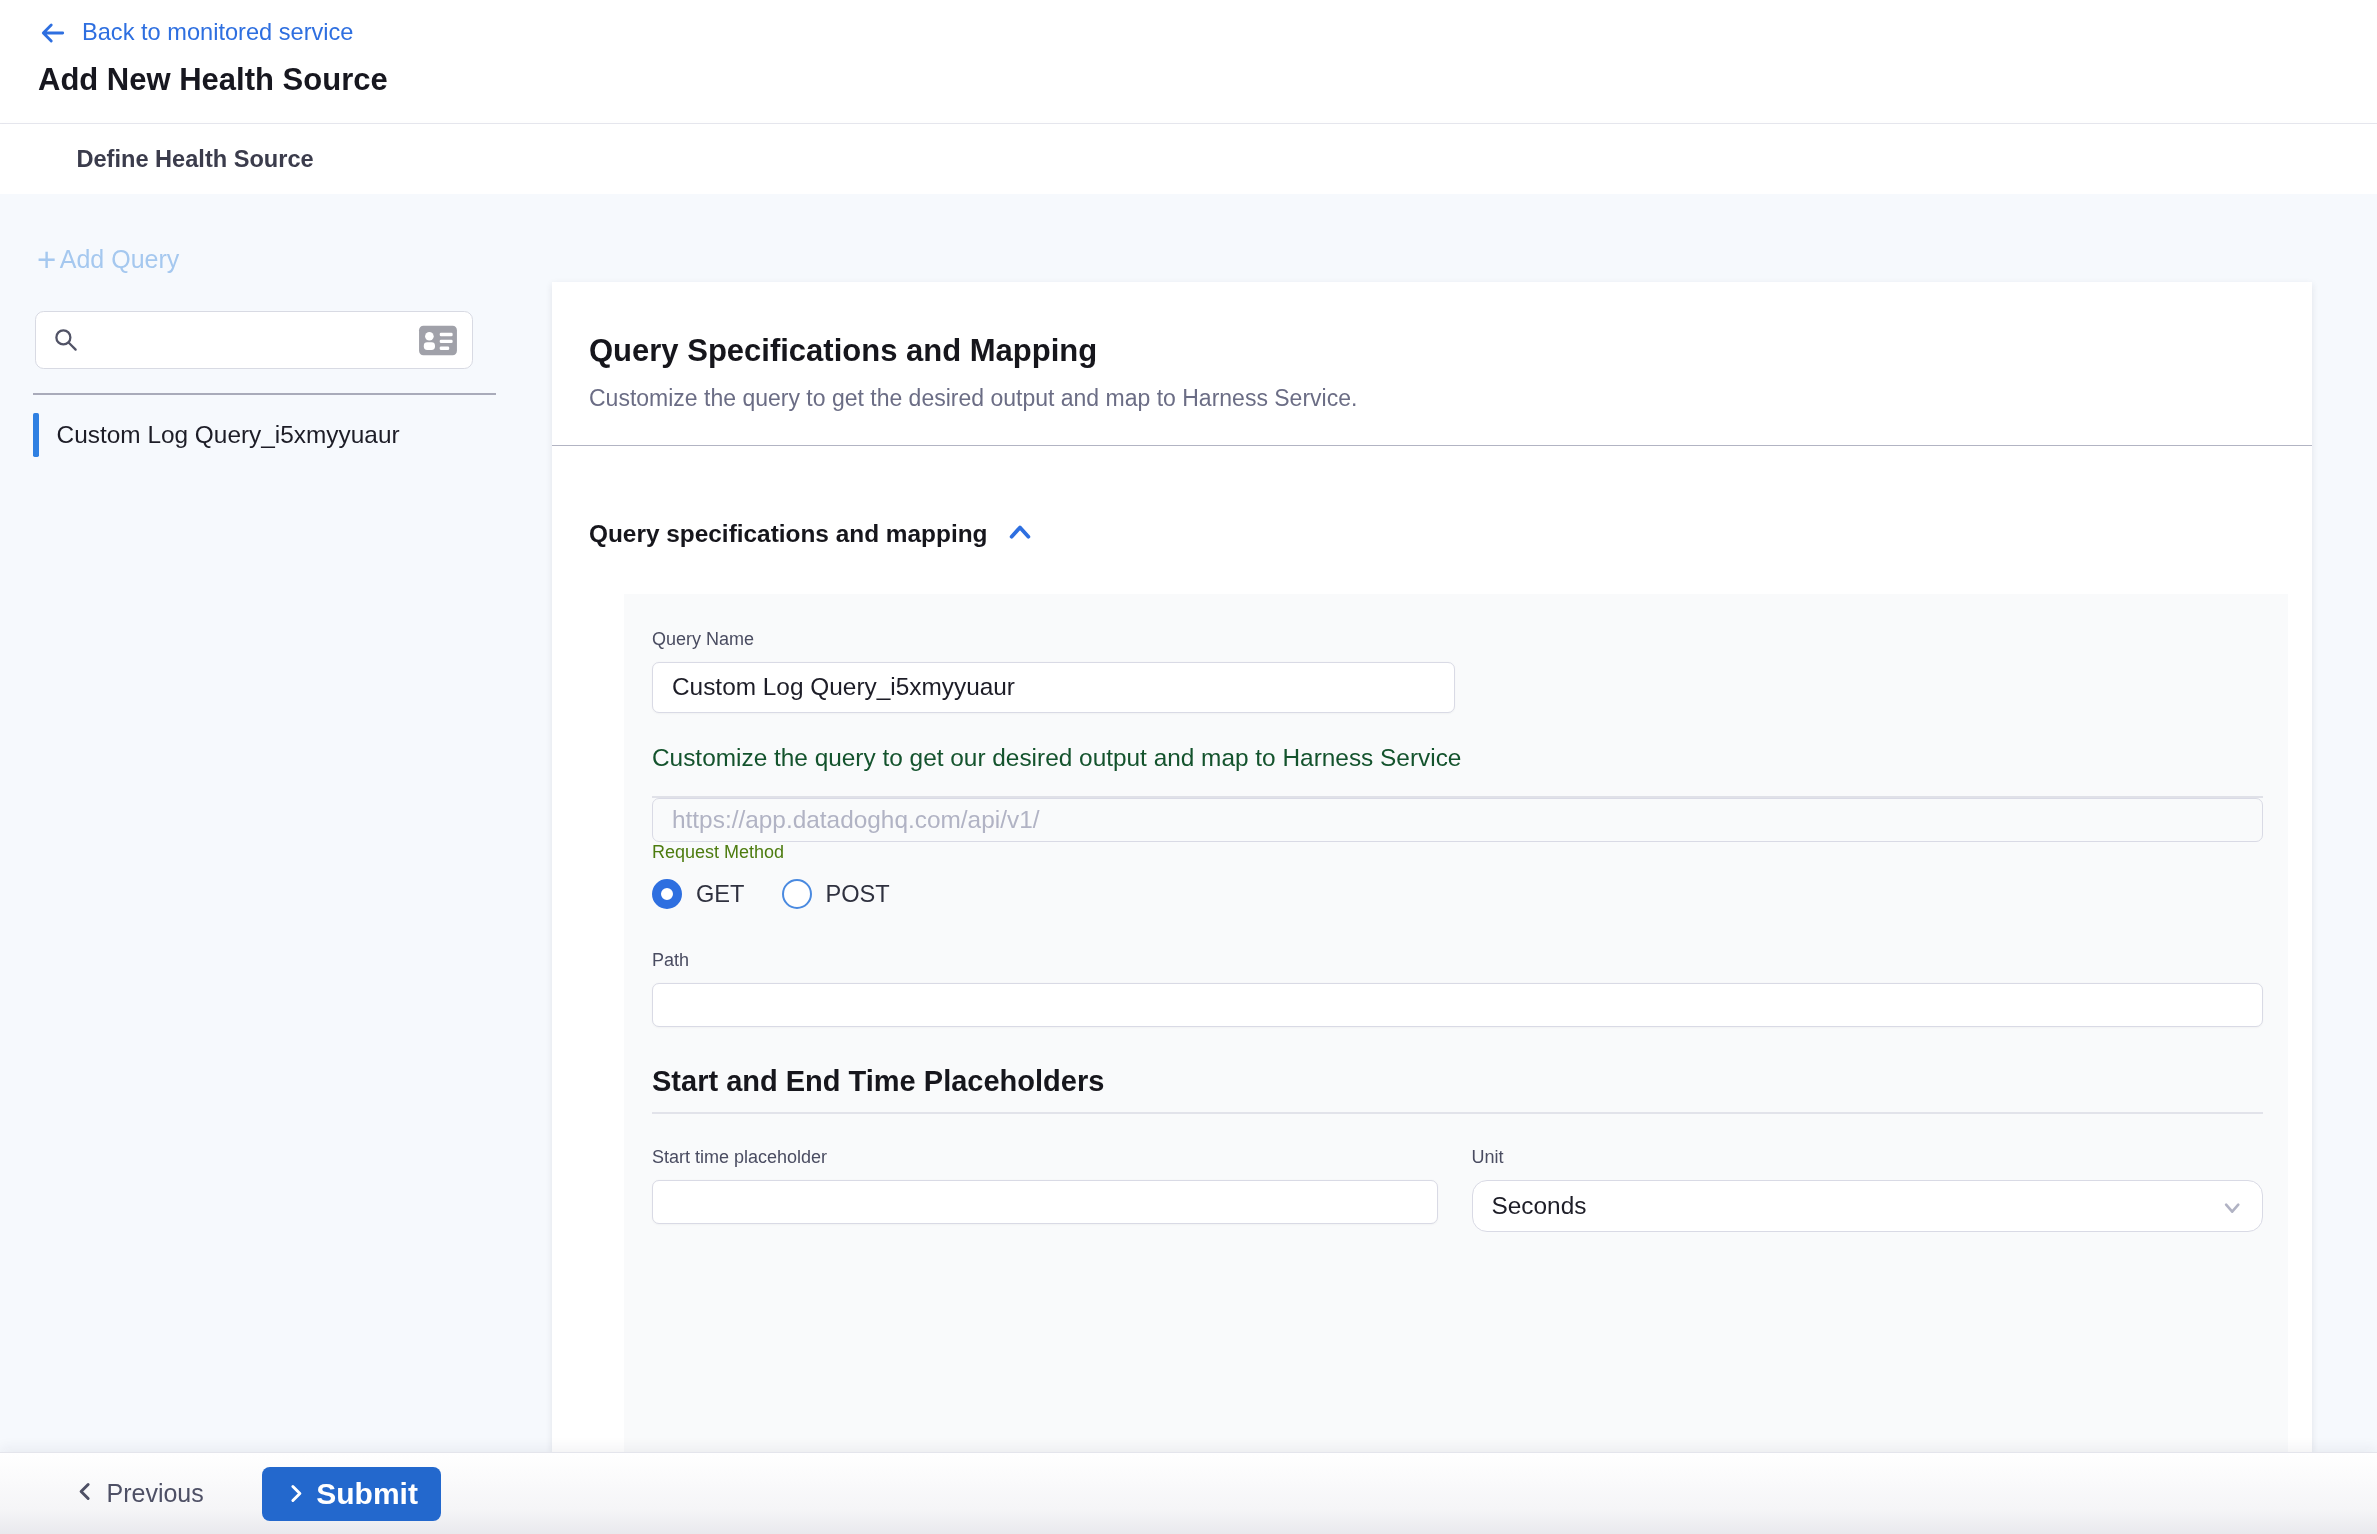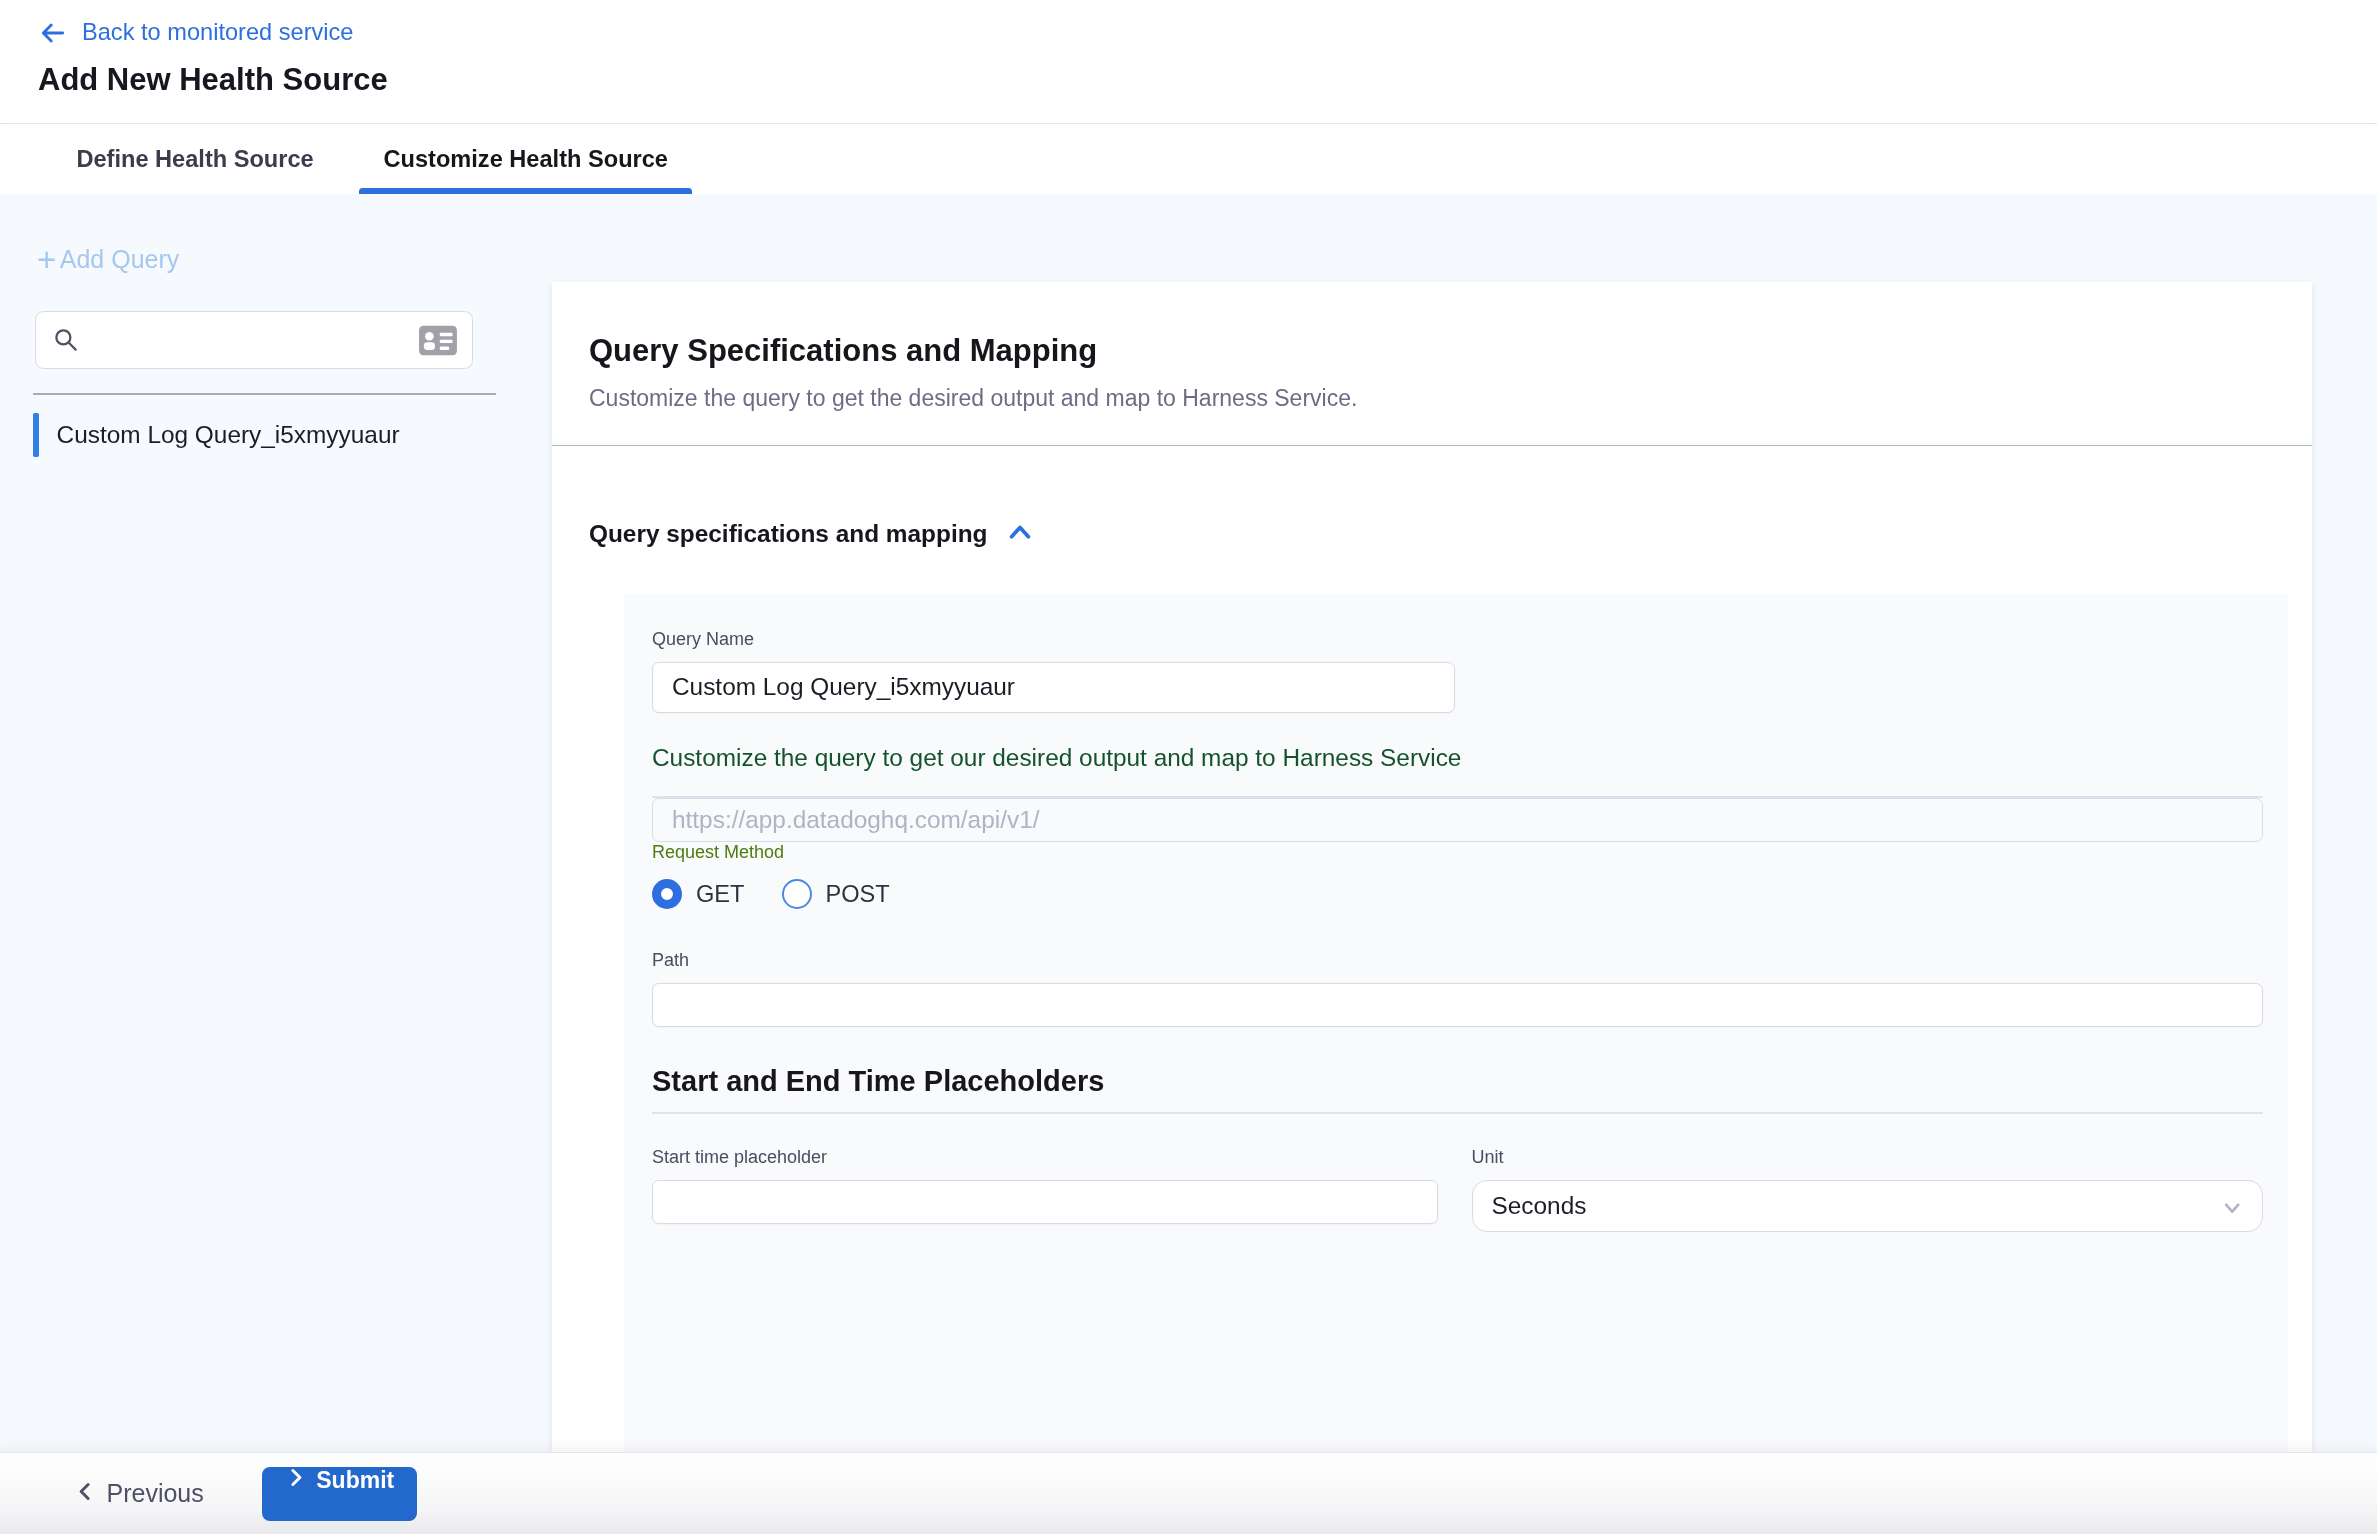--- a/index.html
+++ b/index.html
@@ -135,47 +135,44 @@
     border-top: 0.9px solid #e4e5ec;
     box-shadow: 0 -5.2px 12.2px rgba(40,41,61,0.06);
     display: flex; align-items: center; padding-left: 75px;
   }
   .btn-previous {
     display: flex; align-items: center; gap: 10.5px;
     background: none; border: none; cursor: pointer;
     font-family: inherit; font-size: 25px; font-weight: 500; color: #4e5065;
   }
   .btn-submit {
-    margin-left: 58px; display: flex; align-items: flex-start; gap: 10.5px;
+    margin-left: 58px; display: flex; align-items: center; gap: 10.5px;
     height: 54px; padding: 0 23px;
     background: #2368cd; border: none; border-radius: 7.9px; cursor: pointer;
-    font-family: inherit; font-size: 23px; font-weight: 700; color: #ffffff;
+    font-family: inherit; font-size: 30px; font-weight: 700; color: #ffffff;
   }
 </style>
 </head>
 <body>
 
 <header class="top-header">
   <div class="back-row">
     <span>
       <svg width="30" height="30" viewBox="0 0 34 34" fill="none">
         <path d="M28 17 H7 M15 8 l-9 9 9 9" stroke="#2e6fe0" stroke-width="3.2" stroke-linecap="round" stroke-linejoin="round"></path>
       </svg>
     </span>
     <span class="back-label">Back to monitored service</span>
   </div>
   <h1 class="page-title">Add New Health Source</h1>
 </header>
 
 <nav class="tabbar">
   <div class="tab">
     <span>Define Health Source</span>
-  </div>
-  <div class="tab active">
-    <span>Customize Health Source</span>
   </div>
 </nav>
 
 <div class="content">
 
   <div class="add-query">
     <span class="plus">+</span>
     <span>Add Query</span>
   </div>
 

